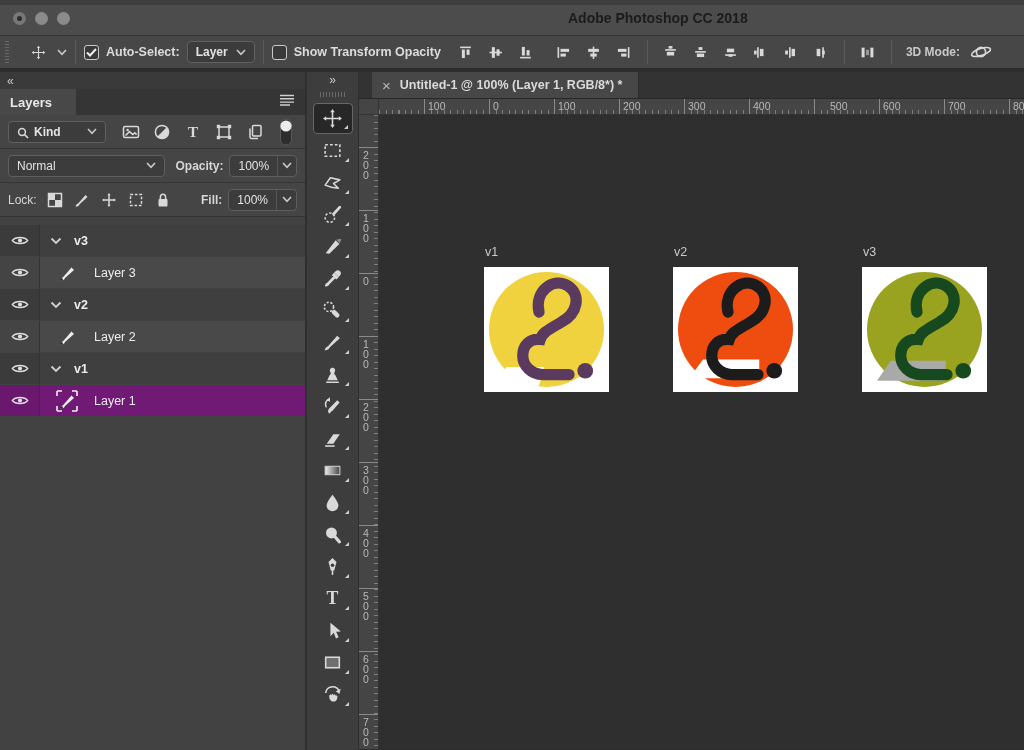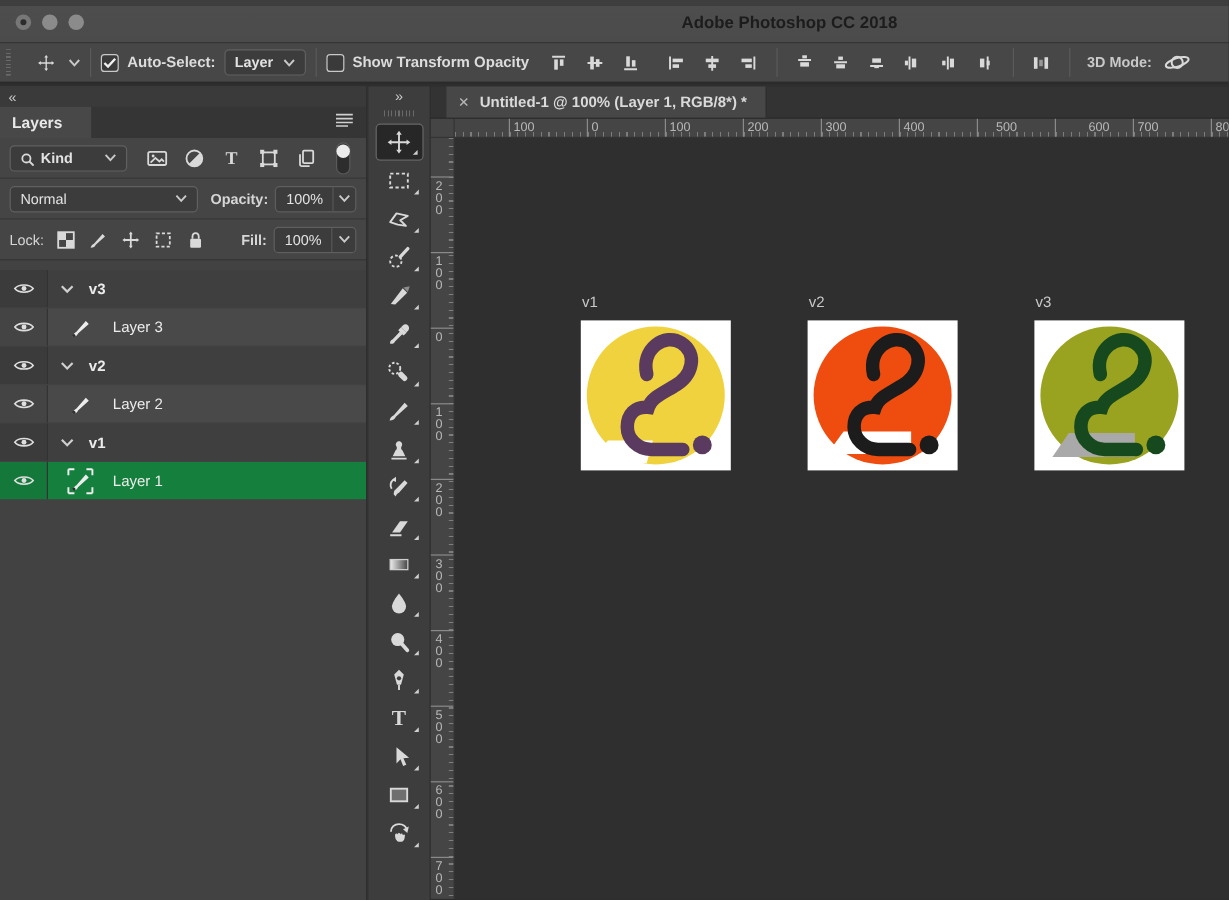--- a/index.html
+++ b/index.html
@@ -52,21 +52,21 @@
   .normalbox { width:160px; justify-content:space-between; font-weight:normal; }
   .plabel { color:#d6d6d6; margin-left:4px; white-space:nowrap; }
   .valbox { display:flex; align-items:stretch; border:1px solid #5e5e5e; border-radius:4px; overflow:hidden; background:#3c3c3c; height:22px; }
   .valbox .val { padding:3px 8px; color:#e2e2e2; }
   .valbox .vchev { width:20px; border-left:1px solid #565656; display:flex; align-items:center; justify-content:center; }
   .lockicons { display:flex; align-items:center; gap:11px; margin-left:4px; }
 
   .layers-list { margin-top:8px; }
   .lrow { height:31px; margin-bottom:1px; background:#494949; display:flex; align-items:stretch; }
   .lrow.grp { background:#3f3f3f; }
-  .lrow.sel { background:#15803d; }
+  .lrow.sel { background:#701a75; }
   .lrow .eye { width:40px; display:flex; align-items:center; justify-content:center; border-right:1px solid #333; background:rgba(0,0,0,0.06); }
   .lrow .lcontent { display:flex; align-items:center; gap:12px; padding-left:12px; flex:1; }
   .lrow.grp .lcontent { padding-left:10px; }
   .lname { color:#ececec; font-size:12.5px; }
   .lrow.grp .lname { font-weight:bold; }
   .thumb { width:30px; height:26px; display:flex; align-items:center; justify-content:center; }
 
   
   .tb-head { height:16px; display:flex; align-items:center; justify-content:center; color:#c9c9c9; }
   .grip-h { width:26px; height:5px; margin:4px auto 6px;
@@ -629,21 +629,21 @@
         <span class="h-lab" style="left: 179px;">100</span>
         <span class="h-tick" style="left: 240px;"></span>
         <span class="h-lab" style="left: 244px;">200</span>
         <span class="h-tick" style="left: 305px;"></span>
         <span class="h-lab" style="left: 309px;">300</span>
         <span class="h-tick" style="left: 370px;"></span>
         <span class="h-lab" style="left: 374px;">400</span>
         <span class="h-tick" style="left: 435px;"></span>
         <span class="h-lab" style="left: 439px; padding-left: 12px;">500</span>
         <span class="h-tick" style="left: 500px;"></span>
-        <span class="h-lab" style="left: 528px;">600</span>
+        <span class="h-lab" style="left: 504px;">600</span>
         <span class="h-tick" style="left: 565px;"></span>
         <span class="h-lab" style="left: 569px;">700</span>
         <span class="h-tick" style="left: 630px;"></span>
         <span class="h-lab" style="left: 634px;">800</span>
       </div>
   </div>
   <div class="doc-body">
     <div class="v-ruler">
         <span class="v-tick" style="top: 32px;"></span>
         <span class="v-lab" style="top: 35px;">2

